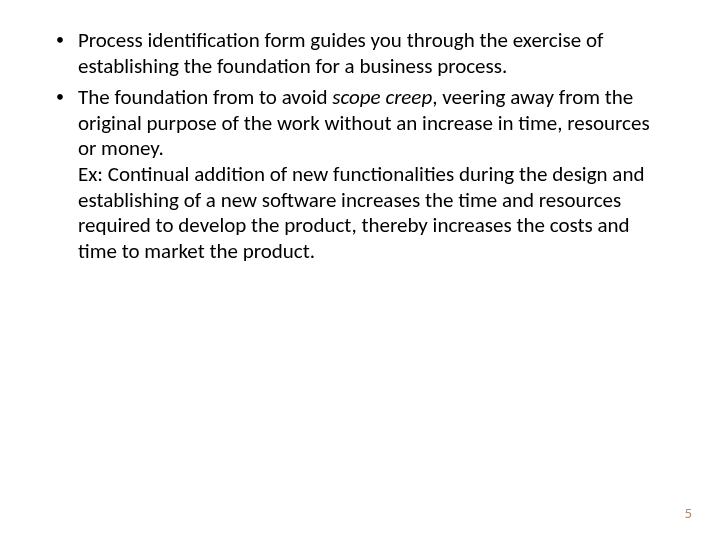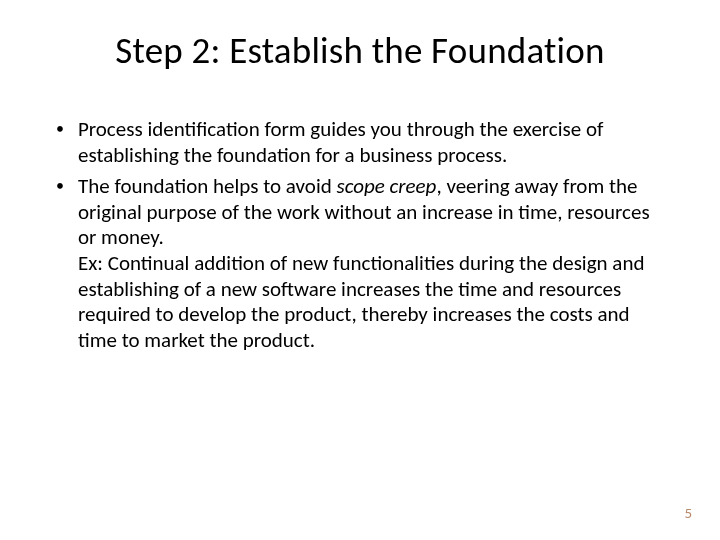--- a/index.html
+++ b/index.html
@@ -60,35 +60,34 @@
       bottom: 18px;
       right: 28px;
       font-size: 15px;
       color: #b88a6a;
     }
   </style>
 </head>
 <body>
 
 <div class="slide">
-  <h1 class="title">Step 2: Establish the Foundation</h1>
 
   <div class="content">
 
     <div class="bullet-item">
       <span class="bullet-marker">•</span>
       <span class="bullet-text">
         <span class="underline">Process identification form</span><span> guides you through the exercise of establishing the foundation for a business process.</span>
       </span>
     </div>
 
     <div class="bullet-item">
       <span class="bullet-marker">•</span>
       <span class="bullet-text">
-        <span>The foundation helps to avoid </span><span class="italic">scope creep</span><span>, veering away from the original purpose of the work without an increase in time, resources or money.</span><br>
+        <span>The foundation from to avoid </span><span class="italic">scope creep</span><span>, veering away from the original purpose of the work without an increase in time, resources or money.</span><br>
         <span>Ex: Continual addition of new functionalities during the design and establishing of a new software increases the time and resources required to develop the product, thereby increases the costs and time to market the product.</span>
       </span>
     </div>
 
   </div>
 
   <div class="page-number">5</div>
 </div>
 
 </body></html>

